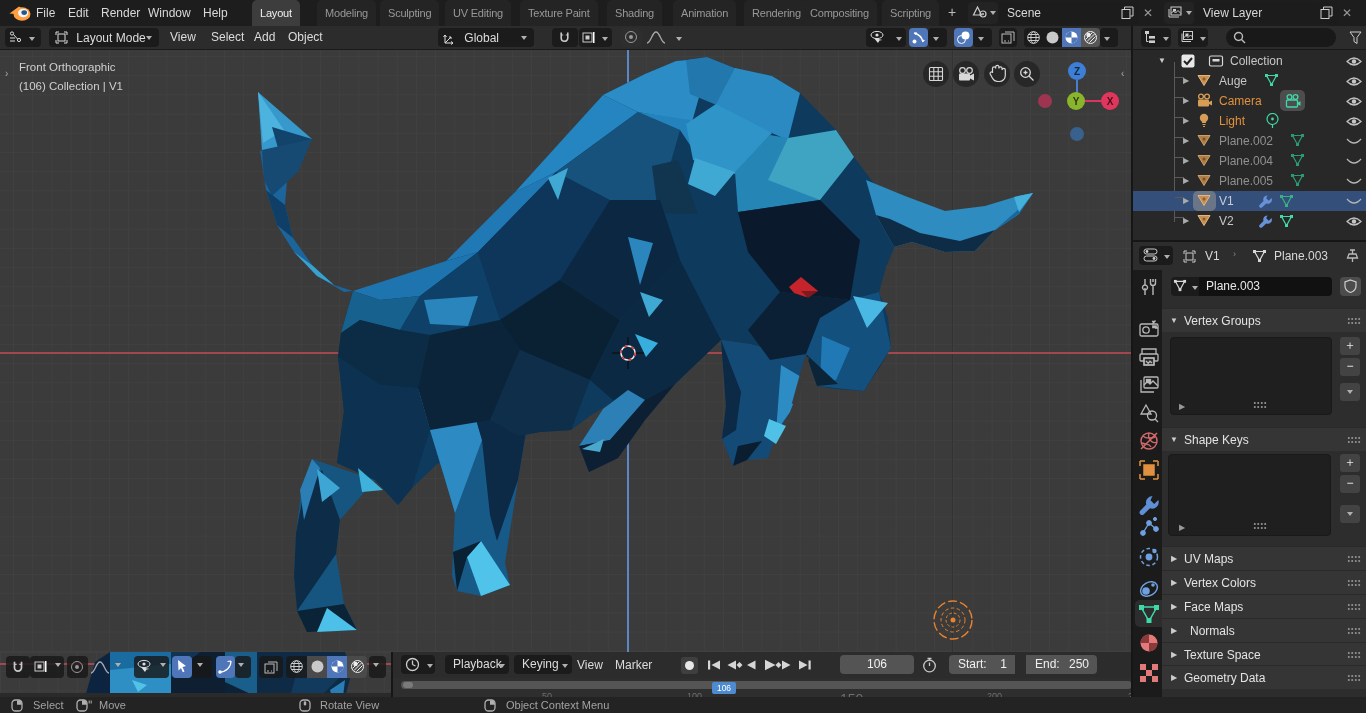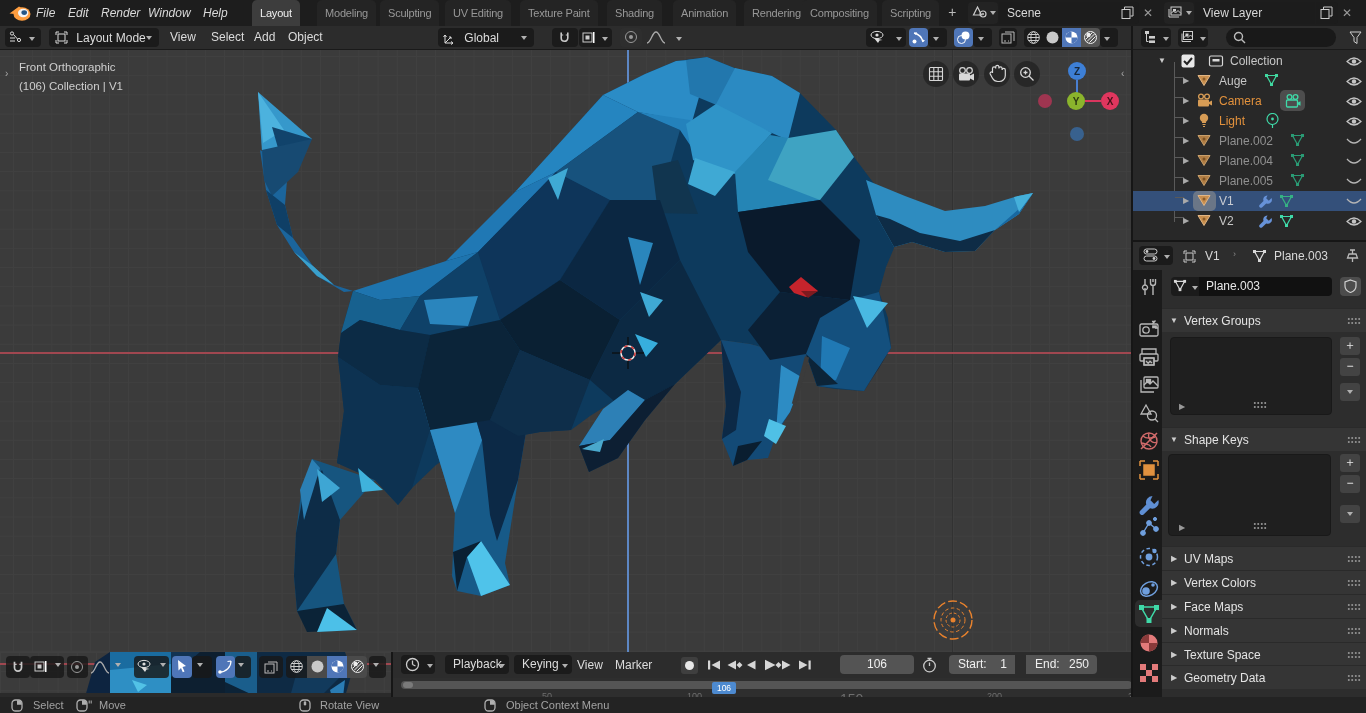--- a/index.html
+++ b/index.html
@@ -1,21 +1,21 @@
 <!DOCTYPE html>
 <html><head><meta charset="utf-8">
 <style>
 *{margin:0;padding:0;box-sizing:border-box;}
 html,body{width:1366px;height:713px;overflow:hidden;background:#1d1d1d;
  font-family:"Liberation Sans",sans-serif;-webkit-font-smoothing:antialiased;}
 .abs{position:absolute;}
 #stage{position:relative;width:1366px;height:713px;}
 
 #topbar{left:0;top:0;width:1366px;height:26px;background:#1d1d1d;color:#d4d4d4;font-size:12px;}
-.menu{position:absolute;top:6px;color:#d9d9d9;font-style:italic;}
+.menu{position:absolute;top:6px;color:#d9d9d9;}
 .tab{position:absolute;top:0;height:26px;line-height:27px;padding:0 8px;color:#989898;background:#242424;border-radius:5px 5px 0 0;font-size:11px;letter-spacing:-0.2px;}
 .tab.active{background:#3d3d3d;color:#efefef;}
 .idfield{position:absolute;top:2px;height:22px;background:#232323;border-radius:4px;color:#d8d8d8;font-size:12px;}
 
 #vheader{left:0;top:26px;width:1131px;height:24px;background:#2c2c2c;border-bottom:1px solid #1a1a1a;}
 #oheader{left:1131px;top:26px;width:235px;height:24px;background:#2c2c2c;border-bottom:1px solid #1a1a1a;border-left:2px solid #161616;}
 .hbtn{position:absolute;top:2px;height:19px;line-height:19px;background:#1b1b1b;border-radius:4px;color:#dcdcdc;font-size:12px;}
 .hmenu{position:absolute;top:4px;color:#dcdcdc;font-size:12px;}
 
 #viewport{left:0;top:50px;width:1131px;height:602px;background:#3b3b3b;overflow:hidden;}
@@ -924,21 +924,21 @@
     <span style="position:absolute;left:10px;bottom:3px;font-size:8px;color:#999">▶</span>
     <span class="grip" style="top:auto;left:84px;bottom:5px"></span>
   </div>
   <div class="abs pb" style="left:207px;top:212px">＋</div>
   <div class="abs pb" style="left:207px;top:233px">−</div>
   <div class="abs pb" style="left:207px;top:263px;font-size:9px"><i class="dd"></i></div>
 
   <div class="psec" style="top:304px"><span style="position:absolute;left:9px;top:0;font-size:8px;color:#ccc">▶</span><span style="margin-left:22px">UV Maps</span><span class="grip" style="right:7px"></span></div>
   <div class="psec" style="top:328px"><span style="position:absolute;left:9px;top:0;font-size:8px;color:#ccc">▶</span><span style="margin-left:22px">Vertex Colors</span><span class="grip" style="right:7px"></span></div>
   <div class="psec" style="top:352px"><span style="position:absolute;left:9px;top:0;font-size:8px;color:#ccc">▶</span><span style="margin-left:22px">Face Maps</span><span class="grip" style="right:7px"></span></div>
-  <div class="psec" style="top:376px"><span style="position:absolute;left:9px;top:0;font-size:8px;color:#ccc">▶</span><span style="margin-left:22px">Normals</span><span class="grip" style="right:7px"></span></div>
+  <div class="psec" style="top:376px"><span style="position:absolute;left:9px;top:0;font-size:8px;color:#ccc">▶</span><span style="margin-left:28px">Normals</span><span class="grip" style="right:7px"></span></div>
   <div class="psec" style="top:400px"><span style="position:absolute;left:9px;top:0;font-size:8px;color:#ccc">▶</span><span style="margin-left:22px">Texture Space</span><span class="grip" style="right:7px"></span></div>
   <div class="psec" style="top:423px"><span style="position:absolute;left:9px;top:0;font-size:8px;color:#ccc">▶</span><span style="margin-left:22px">Geometry Data</span><span class="grip" style="right:7px"></span></div>
 </div>
 
 <div class="abs" id="status">
   <svg class="abs" style="left:11px;top:2px" width="12" height="13" viewBox="0 0 12 13">
         <rect x="1" y="1" width="10" height="11" rx="3.5" fill="none" stroke="#b0b0b0" stroke-width="1.3"></rect>
         <path d="M6 1.2 h1.3 a3.7 3.7 0 0 1 3.5 3.6 v1 h-4.8 Z" fill="#b0b0b0"></path>
       </svg>
   <span class="abs" style="left:33px">Select</span>

